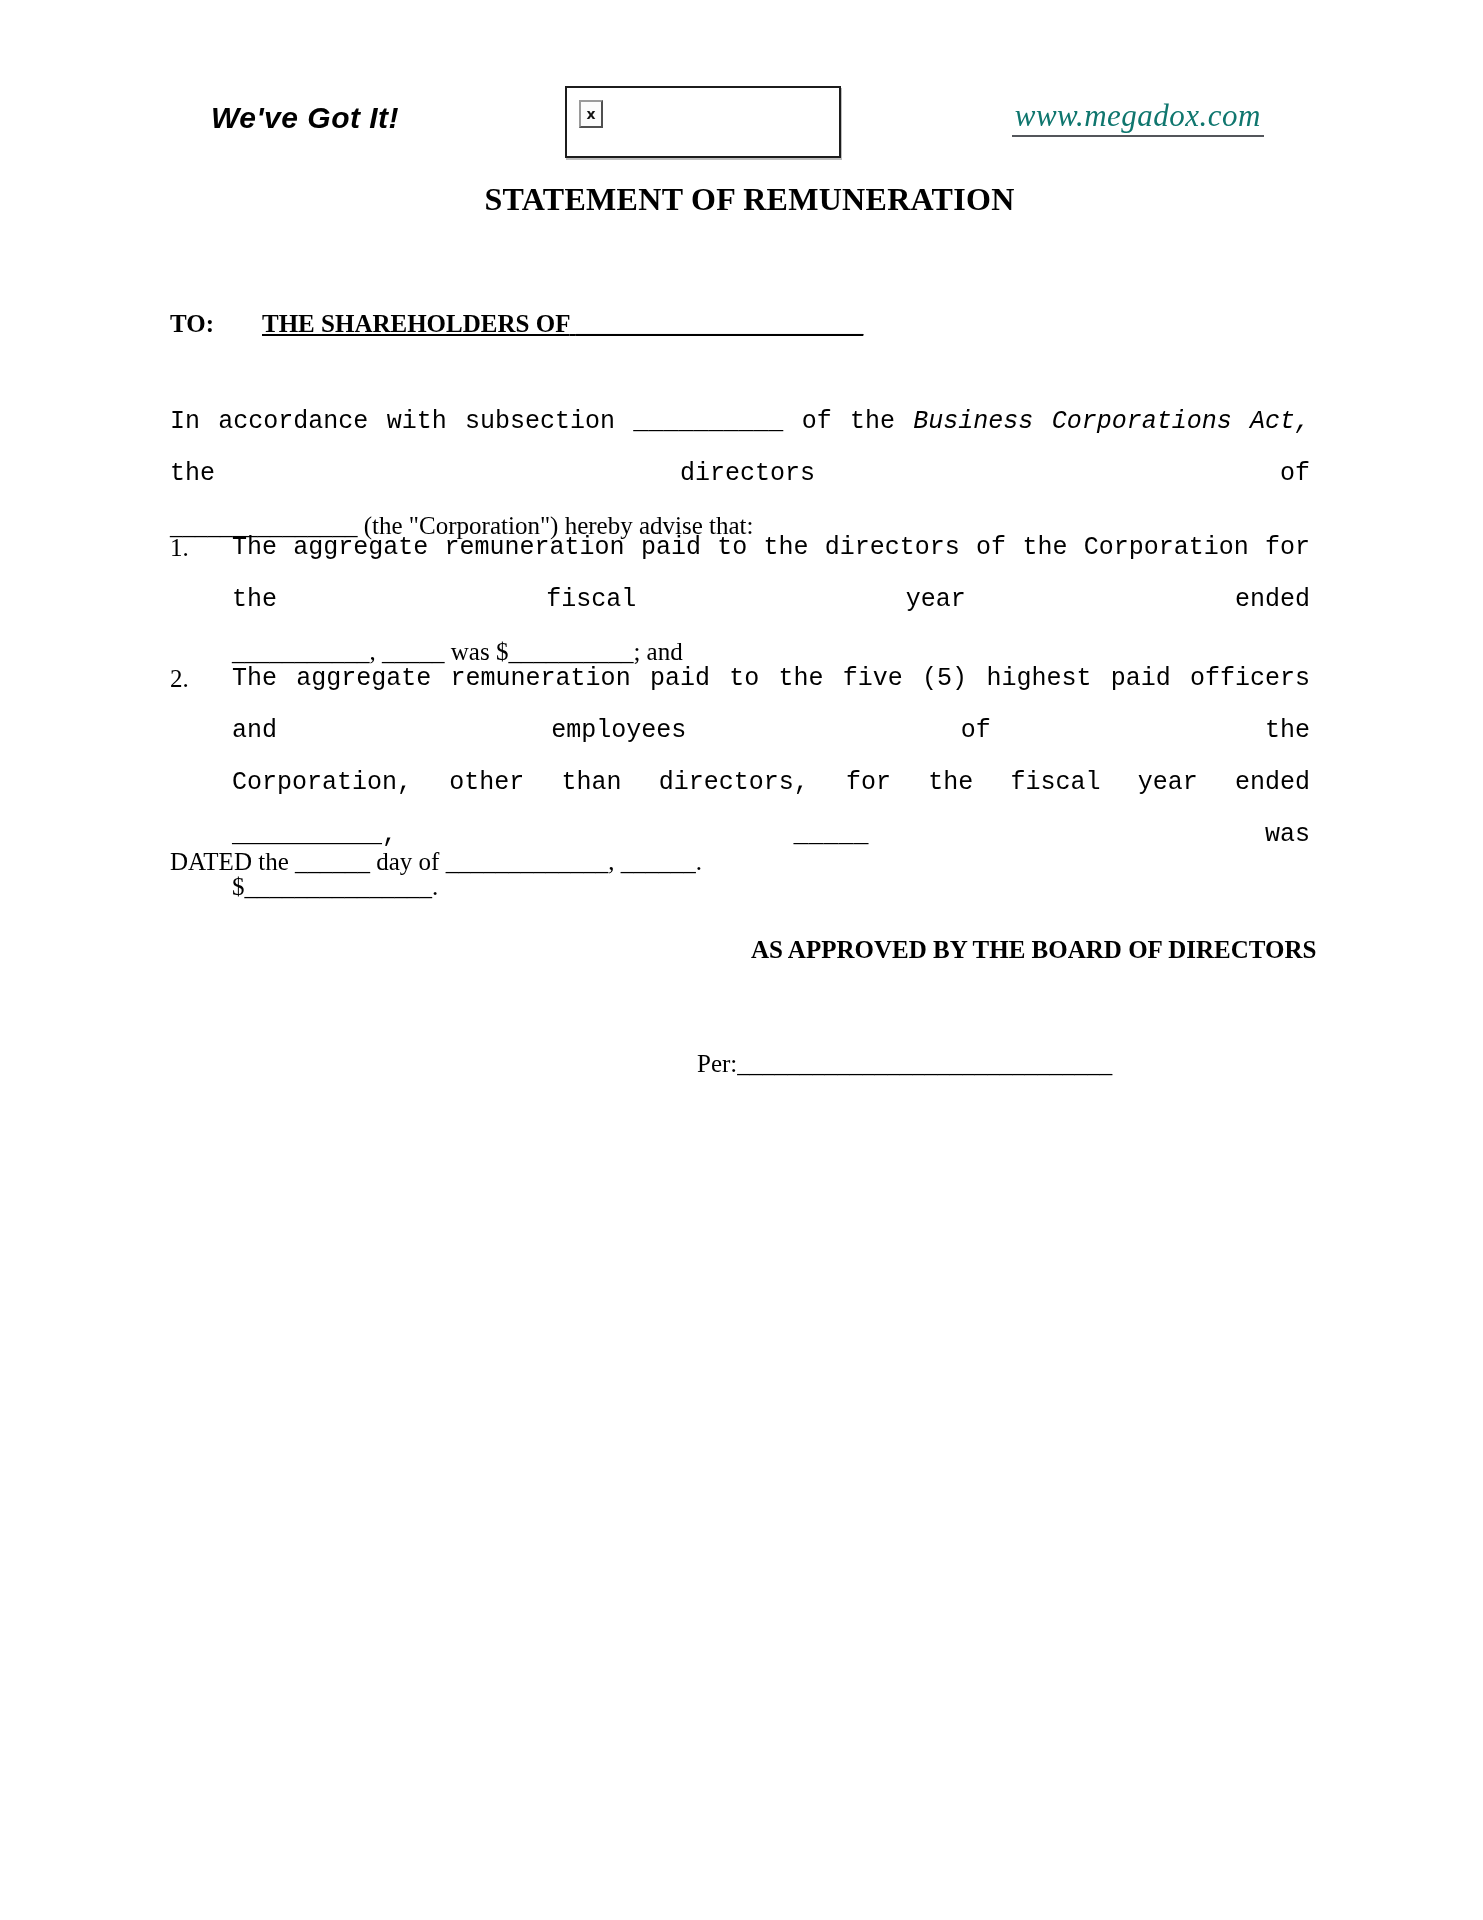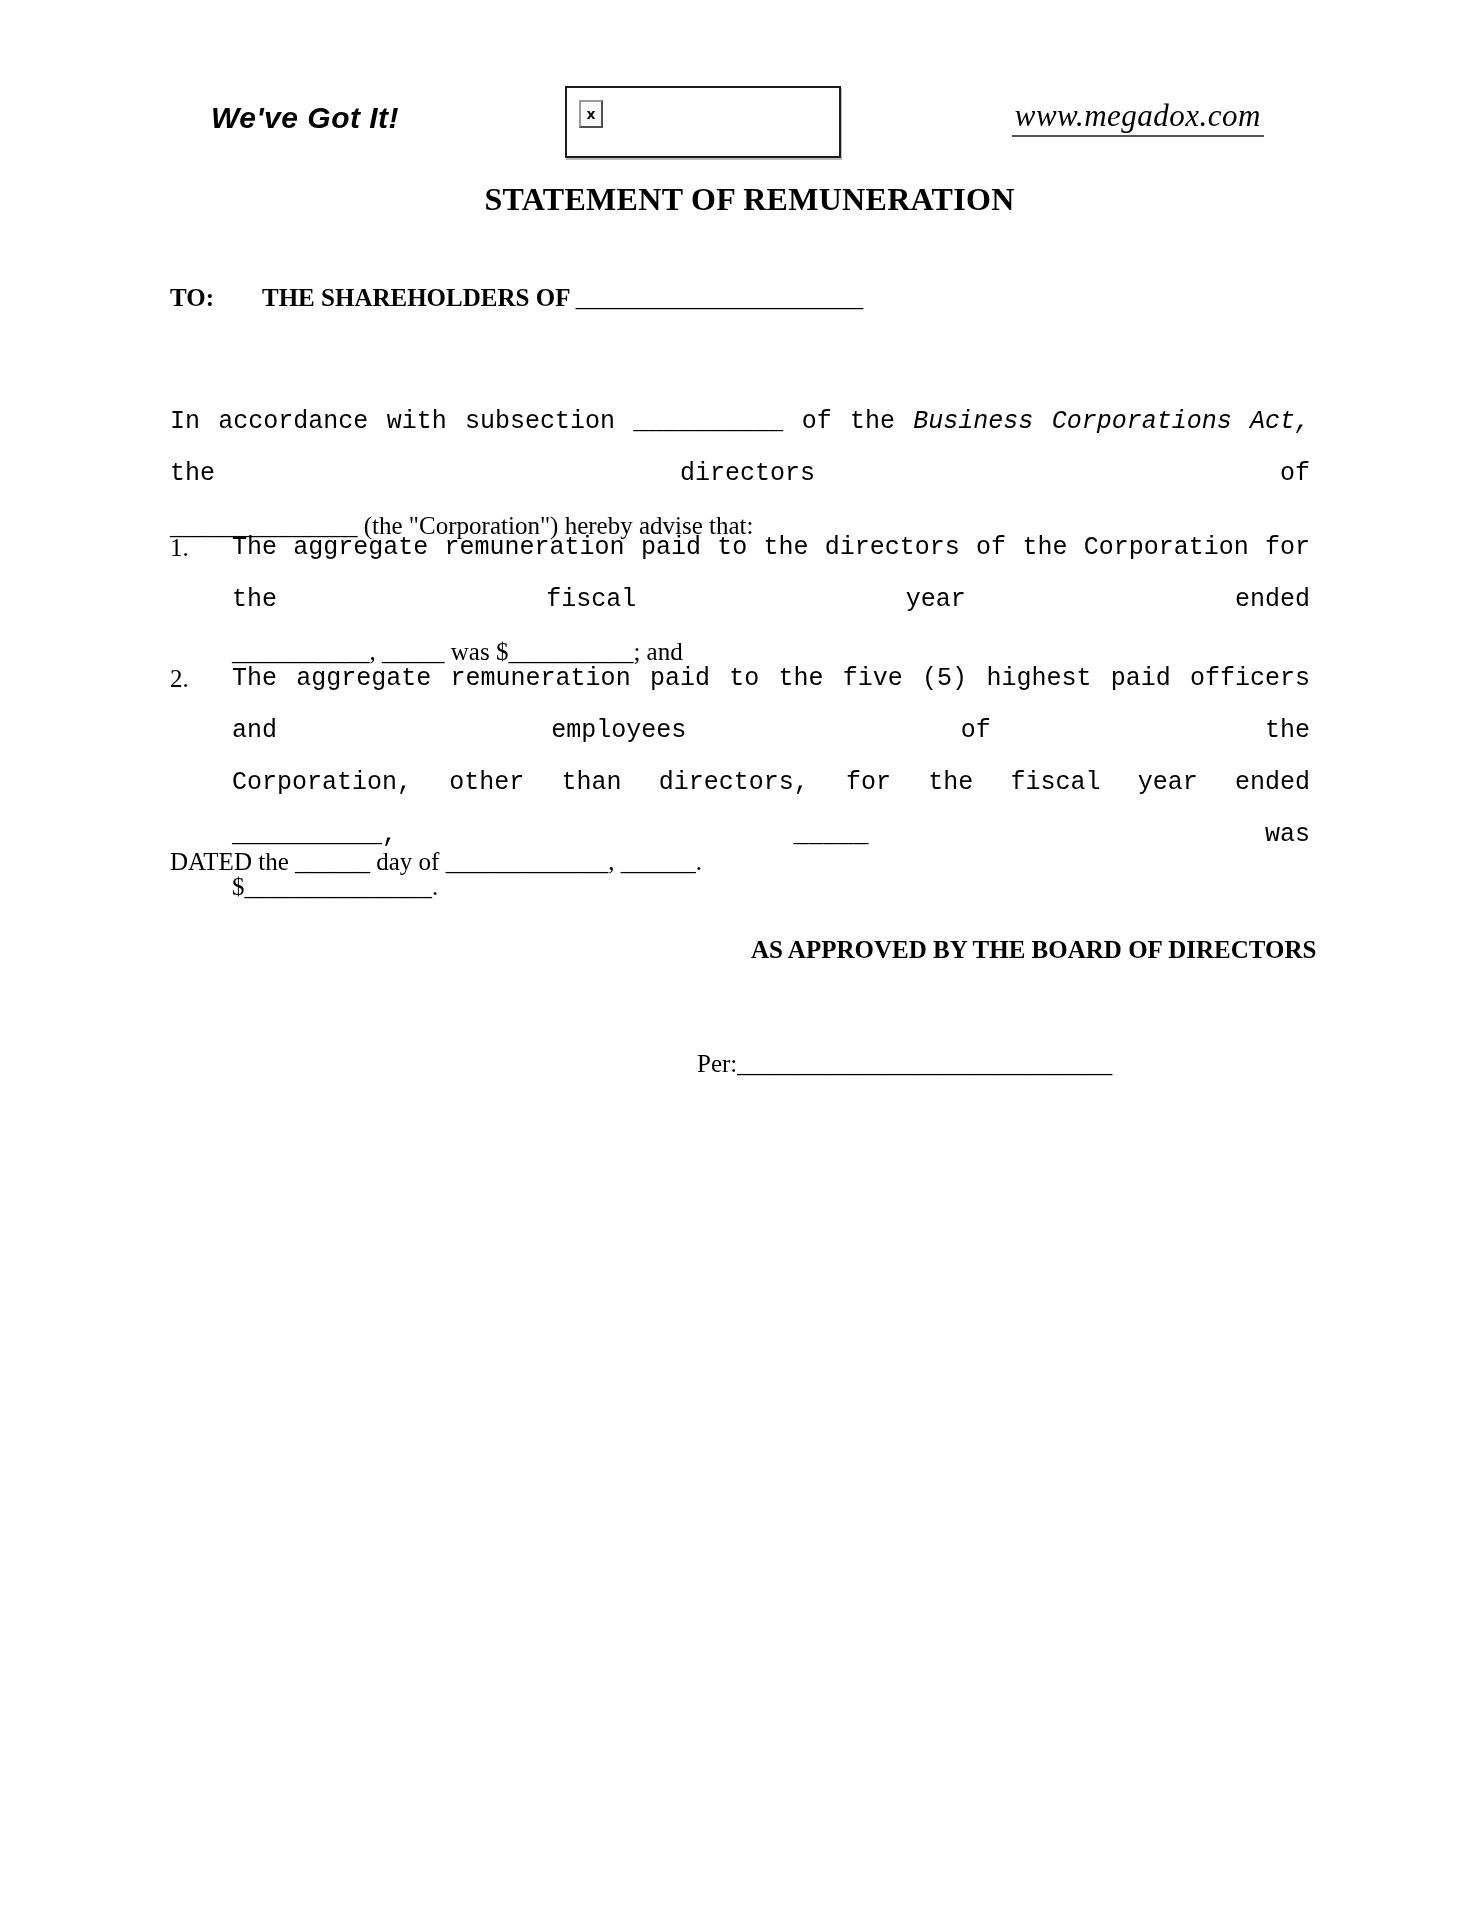--- a/index.html
+++ b/index.html
@@ -40,38 +40,38 @@
   }
   .broken-x {
     display:block; width:100%; height:100%;
     font-family:"DejaVu Sans", sans-serif;
     font-weight:bold; font-size:14px; line-height:24px;
     text-align:center; color:#111;
   }
   .url {
     position:absolute; top:98px; right:219px;
     font-style:italic; font-size:31px;
-    color:#000000;
+    color:#0f766e;
     text-decoration:none;
     border-bottom:2px solid #54565b;
     padding:0 3px 1px 3px;
     letter-spacing:0.5px;
     white-space:nowrap;
   }
 
   
   .title {
     position:absolute; top:172px; left:0; width:100%;
     margin:8px; text-align:center;
     font-size:32px; font-weight:bold; letter-spacing:0.3px;
     line-height:38px;
   }
 
   
-  .to-row { position:absolute; top:272px; left:170px; width:1140px; line-height:52px; font-weight:bold; white-space:nowrap; }
+  .to-row { position:absolute; top:298px; left:170px; width:1140px; line-height:52px; font-weight:bold; white-space:nowrap;text-decoration:underline; }
   .to-label { display:inline-block; width:92px; }
   .to-blank { font-weight:normal; }
 
   .intro { position:absolute; top:396px; left:170px; width:1140px; line-height:52px; }
   .jline { text-align:justify; text-align-last:justify;font-family:Liberation Mono, monospace; }
   .lline { text-align:left; }
   .it { font-style:italic; }
 
   .item { position:absolute; left:170px; width:1140px; line-height:52px; }
   .item .num { position:absolute; left:0; top:0; }

